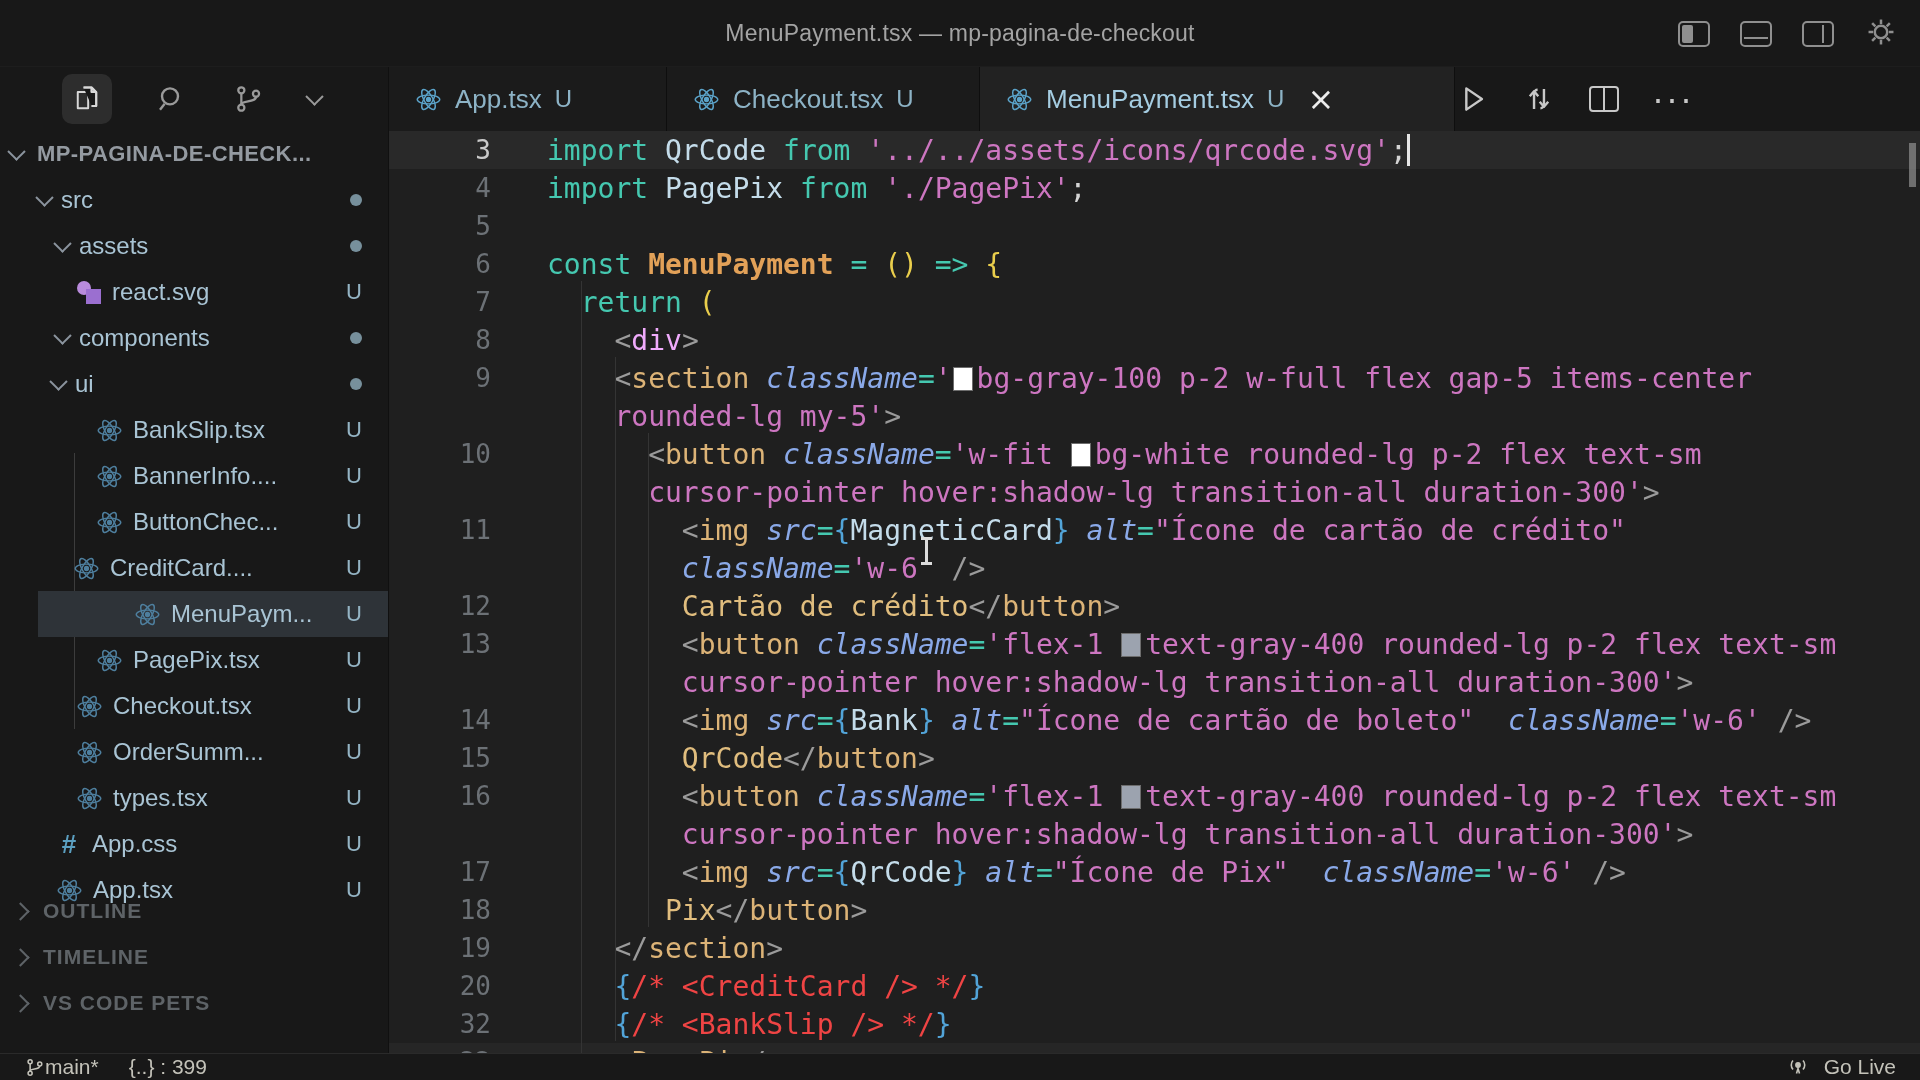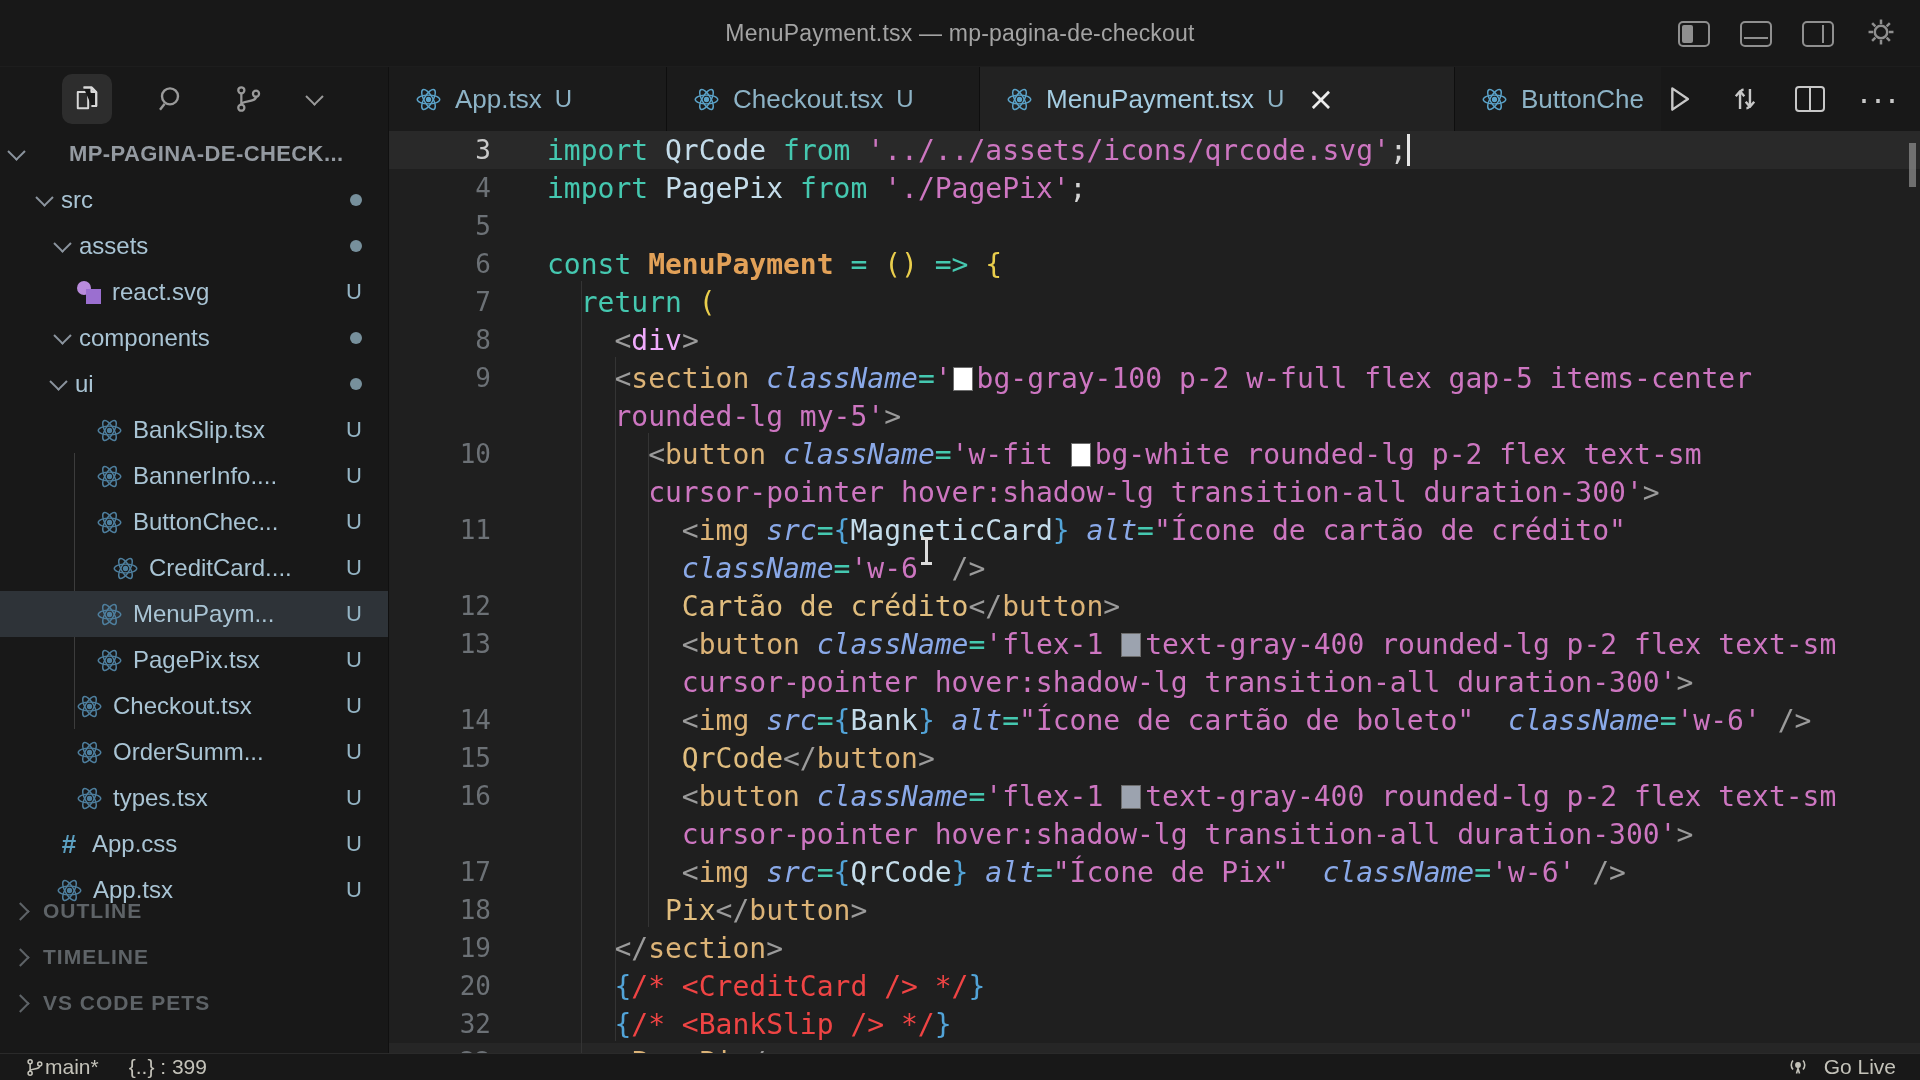--- a/index.html
+++ b/index.html
@@ -22,21 +22,21 @@
 
   
   .sidebar { width:389px; flex:0 0 389px; background:#181818; position:relative; border-right:1px solid #101010; }
   .activity-row { height:64px; display:flex; align-items:center; padding-left:62px; gap:44px; }
   .act-slot { display:flex; align-items:center; justify-content:center; }
   .act-pill { width:50px; height:50px; background:#2d2d2d; border-radius:10px; }
   .tree { position:relative; }
   .tree-guide { position:absolute; left:74px; top:276px; width:1px; height:276px; background:#3c3c3c; }
   .tree-row { height:46px; display:flex; align-items:center; padding-right:26px; position:relative; }
   .tree-row.selected { background:#2e3338; }
-  .tree-root-label { color:#949aa1; font-weight:bold; font-size:22px; letter-spacing:.4px; white-space:nowrap;margin-left:32px; }
+  .tree-root-label { color:#949aa1; font-weight:bold; font-size:22px; letter-spacing:.4px; white-space:nowrap; }
   .tree-label { color:#a9c4d4; font-size:24px; margin-left:10px; white-space:nowrap; overflow:hidden; }
   .tree-badge { margin-left:auto; color:#94b4c4; font-size:22px; }
   .tree-dot { margin-left:auto; width:12px; height:12px; border-radius:50%; background:#77909c; }
   .chev { width:13px; height:13px; border-right:2px solid #8b949e; border-bottom:2px solid #8b949e; flex:0 0 13px; }
   .chev.down  { transform:rotate(45deg) translate(-2px,-2px); }
   .chev.right { transform:rotate(-45deg); }
   .hash-icon { color:#5b9fc0; font-size:26px; font-weight:bold; width:26px; text-align:center; }
   .svgfile-icon { position:relative; width:26px; height:26px; }
   .svgfile-icon .c1 { position:absolute; left:1px; top:2px; width:14px; height:14px; border-radius:50%; background:#b98bdc; }
   .svgfile-icon .c2 { position:absolute; right:1px; bottom:1px; width:15px; height:15px; background:#9b6fd0; }
@@ -243,35 +243,35 @@
                   <ellipse cx="12" cy="12" rx="10" ry="3.9"></ellipse>
                   <ellipse cx="12" cy="12" rx="10" ry="3.9" transform="rotate(60 12 12)"></ellipse>
                   <ellipse cx="12" cy="12" rx="10" ry="3.9" transform="rotate(120 12 12)"></ellipse>
                   <circle cx="12" cy="12" r="1.7" fill="#4e7f9e"></circle>
                 </g>
               </svg>
             </span>
             <span class="tree-label">ButtonChec...</span>
             <span class="tree-badge">U</span>
           </div>
-          <div class="tree-row" style="padding-left: 112px; text-align: right;">
+          <div class="tree-row" style="padding-left: 73px; text-align: right;">
             <span style="display:flex">
               <svg width="27" height="27" viewBox="0 0 24 24">
                 <g fill="none" stroke="#4e7f9e" stroke-width="1.3">
                   <ellipse cx="12" cy="12" rx="10" ry="3.9"></ellipse>
                   <ellipse cx="12" cy="12" rx="10" ry="3.9" transform="rotate(60 12 12)"></ellipse>
                   <ellipse cx="12" cy="12" rx="10" ry="3.9" transform="rotate(120 12 12)"></ellipse>
                   <circle cx="12" cy="12" r="1.7" fill="#4e7f9e"></circle>
                 </g>
               </svg>
             </span>
             <span class="tree-label">CreditCard....</span>
             <span class="tree-badge">U</span>
           </div>
-          <div class="tree-row selected" style="padding-left: 96px;">
+          <div class="tree-row selected" style="padding-left: 96px; margin-left: 38px;">
             <span style="display:flex">
               <svg width="27" height="27" viewBox="0 0 24 24">
                 <g fill="none" stroke="#4e7f9e" stroke-width="1.3">
                   <ellipse cx="12" cy="12" rx="10" ry="3.9"></ellipse>
                   <ellipse cx="12" cy="12" rx="10" ry="3.9" transform="rotate(60 12 12)"></ellipse>
                   <ellipse cx="12" cy="12" rx="10" ry="3.9" transform="rotate(120 12 12)"></ellipse>
                   <circle cx="12" cy="12" r="1.7" fill="#4e7f9e"></circle>
                 </g>
               </svg>
             </span>
@@ -408,33 +408,20 @@
                   <ellipse cx="12" cy="12" rx="10" ry="3.9"></ellipse>
                   <ellipse cx="12" cy="12" rx="10" ry="3.9" transform="rotate(60 12 12)"></ellipse>
                   <ellipse cx="12" cy="12" rx="10" ry="3.9" transform="rotate(120 12 12)"></ellipse>
                   <circle cx="12" cy="12" r="1.7" fill="#5ba3c9"></circle>
                 </g>
               </svg>
             </span>
             <span class="tab-label">MenuPayment.tsx</span>
             <span class="tab-badge">U</span>
             <span class="tab-close">×</span>
-          </div>
-          <div class="tab cut">
-            <span style="display:flex">
-              <svg width="27" height="27" viewBox="0 0 24 24">
-                <g fill="none" stroke="#5ba3c9" stroke-width="1.3">
-                  <ellipse cx="12" cy="12" rx="10" ry="3.9"></ellipse>
-                  <ellipse cx="12" cy="12" rx="10" ry="3.9" transform="rotate(60 12 12)"></ellipse>
-                  <ellipse cx="12" cy="12" rx="10" ry="3.9" transform="rotate(120 12 12)"></ellipse>
-                  <circle cx="12" cy="12" r="1.7" fill="#5ba3c9"></circle>
-                </g>
-              </svg>
-            </span>
-            <span class="tab-label">ButtonChe</span>
           </div>
           <div class="editor-actions">
             <span style="display: flex; align-items: center;">
               <svg width="34" height="34" viewBox="0 0 24 24">
                 <path d="M8 4.5 L19 12 L8 19.5 Z" fill="none" stroke="#c8c8c8" stroke-width="1.7" stroke-linejoin="round"></path>
               </svg>
             </span>
             <span style="display: flex; align-items: center;">
               <svg width="34" height="34" viewBox="0 0 24 24">
                 <g fill="none" stroke="#c8c8c8" stroke-width="1.7" stroke-linejoin="round">

